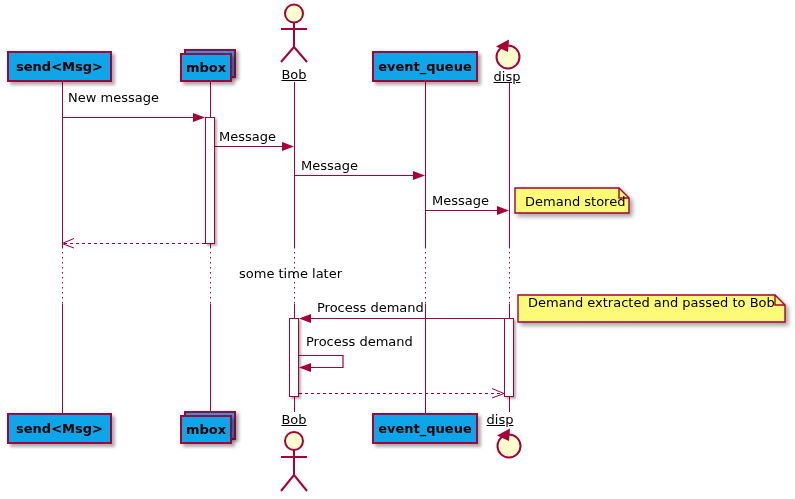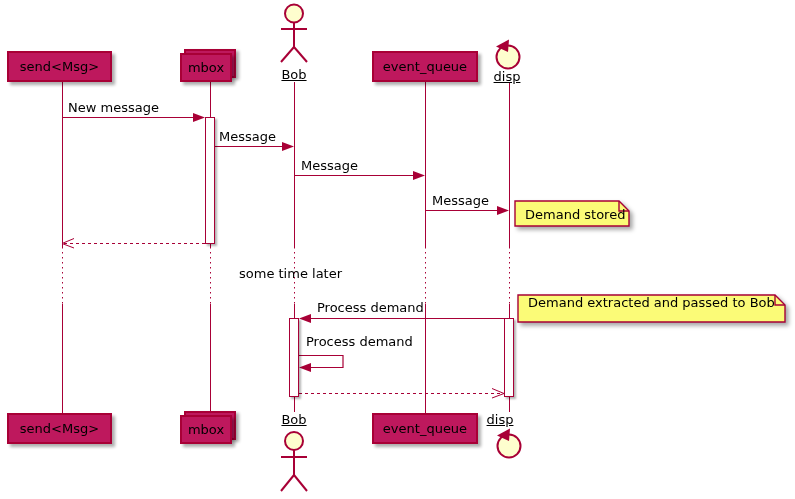--- a/index.html
+++ b/index.html
@@ -4,24 +4,25 @@
 <style>
   html,body{margin:0;padding:0;background:#fff;}
   .stage{
     position:relative;width:795px;height:499px;background:#ffffff;
     font-family:"DejaVu Sans", sans-serif;font-size:13px;color:#000;
     overflow:hidden;
   }
   svg.canvas{position:absolute;left:0;top:0;}
   .pbox{
     position:absolute;box-sizing:border-box;
-    background:#be185d;border:2px solid #A80036;
+    background:#0ea5e9;border:2px solid #A80036;
     box-shadow:3px 3px 3px rgba(0,0,0,.32);
     display:flex;align-items:center;justify-content:center;
     white-space:nowrap;
+    font-weight:bold;
   }
   .pbox.back{box-shadow:3px 2px 3px rgba(0,0,0,.32);}
   .activation{
     position:absolute;box-sizing:border-box;width:10px;
     background:#ffffff;border:1px solid #A80036;
     box-shadow:2px 2px 2px rgba(0,0,0,.3);
   }
   .lbl{position:absolute;white-space:nowrap;line-height:15px;}
   .plabel{position:absolute;white-space:nowrap;line-height:15px;transform:translateX(-50%);text-decoration:underline;}
   .note{position:absolute;}
@@ -140,29 +141,29 @@
   <div class="pbox" style="left:7px;top:413px;width:105px;height:31px">send&lt;Msg&gt;</div>
 
   <div class="pbox back" style="left:184px;top:411px;width:52px;height:29px"></div>
   <div class="pbox" style="left:180px;top:415px;width:52px;height:29px">mbox</div>
 
   <div class="pbox" style="left:372px;top:413px;width:106px;height:31px">event_queue</div>
 
   <div class="plabel" style="left:294px;top:412px">Bob</div>
   <div class="plabel" style="left:500px;top:412px">disp</div>
 
-  <div class="lbl" style="left:68px;top:100px">New message</div>
+  <div class="lbl" style="left:68px;top:90px">New message</div>
   <div class="lbl" style="left:219px;top:129px">Message</div>
   <div class="lbl" style="left:301px;top:158px">Message</div>
   <div class="lbl" style="left:432px;top:193px">Message</div>
   <div class="lbl" style="left:239px;top:266px">some time later</div>
   <div class="lbl" style="left:317px;top:300px">Process demand</div>
   <div class="lbl" style="left:306px;top:334px">Process demand</div>
 
-  <div class="note" style="left:514px;top:200px;width:116px;height:27px">
+  <div class="note" style="left:514px;top:187px;width:116px;height:27px">
     <svg width="116" height="27" viewBox="0 0 116 27">
       <path d="M1,1 L105,1 L115,11 L115,26 L1,26 Z" fill="#FBFB77" stroke="#A80036" stroke-width="1.4"></path>
       <path d="M105,1 L105,11 L115,11" fill="none" stroke="#A80036" stroke-width="1.4"></path>
     </svg>
     <span class="note-text">Demand stored</span>
   </div>
 
   <div class="note" style="left:517px;top:294px;width:269px;height:16px">
     <svg width="269" height="29" viewBox="0 0 269 29">
       <path d="M1,1 L258,1 L268,11 L268,28 L1,28 Z" fill="#FBFB77" stroke="#A80036" stroke-width="1.4"></path>

